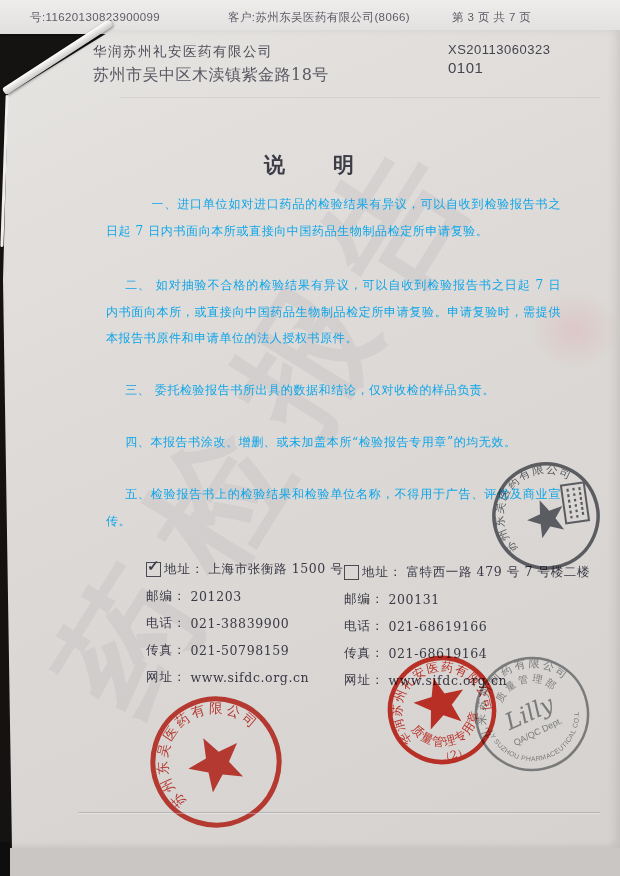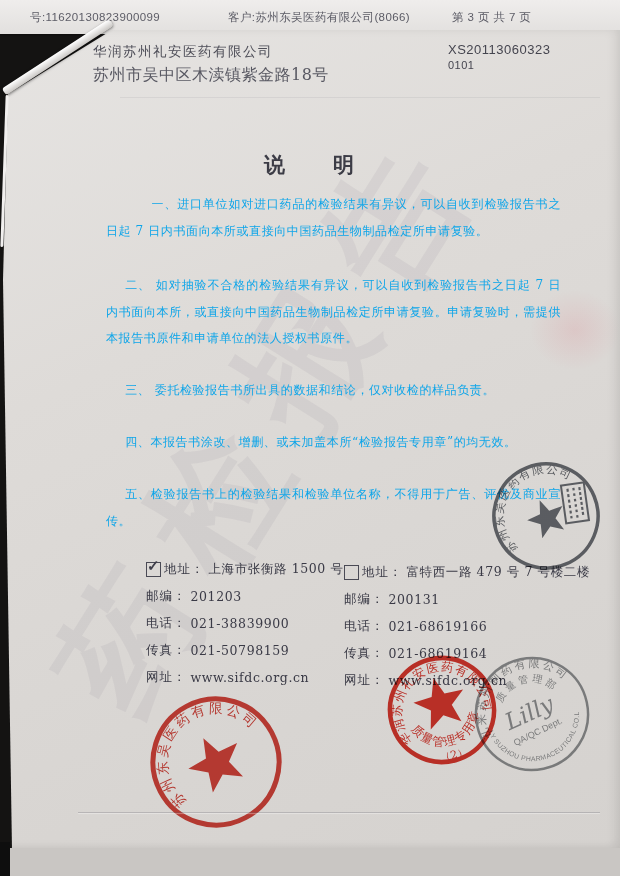--- a/index.html
+++ b/index.html
@@ -26,21 +26,21 @@
   .corner-black{position:absolute;left:0;top:842px;width:10px;height:34px;background:#0e0e0e;}
   .fold-line{position:absolute;left:78px;top:812px;width:522px;height:1px;
     background:rgba(100,100,110,.28);box-shadow:0 1px 1px rgba(255,255,255,.4);}
   .fold-line-top{position:absolute;left:120px;top:97px;width:480px;height:1px;background:rgba(120,120,128,.12);}
 
   
   .letterhead{position:absolute;left:93px;top:43px;color:#4e4e58;font-family:"DejaVu Serif","Liberation Serif",serif;}
   .lh-company{font-size:13.5px;letter-spacing:1.5px;}
   .lh-address{font-size:16px;margin-top:4px;letter-spacing:.5px;color:#585862;}
   .report-no{position:absolute;left:448px;top:42px;color:#45454f;font-size:13px;letter-spacing:.5px;}
-  .report-sub{font-size:11px;margin-top:2px;}
+  .report-sub{font-size:15px;margin-top:2px;}
 
   
   .doc-title{position:absolute;left:0;top:151px;width:620px;text-align:center;
     font-size:21px;font-weight:bold;color:#3c3c46;letter-spacing:2px;
     font-family:"DejaVu Serif","Liberation Serif",serif;}
   .para{position:absolute;left:106px;width:455px;font-size:12px;line-height:26.5px;
     color:#0ea5e9;text-align:justify;letter-spacing:.6px;margin:0;
     font-family:"DejaVu Serif","Liberation Serif",serif;}
   .p1{top:191px;text-indent:3.8em;}
   .p2{top:272px;text-indent:1.6em;}

